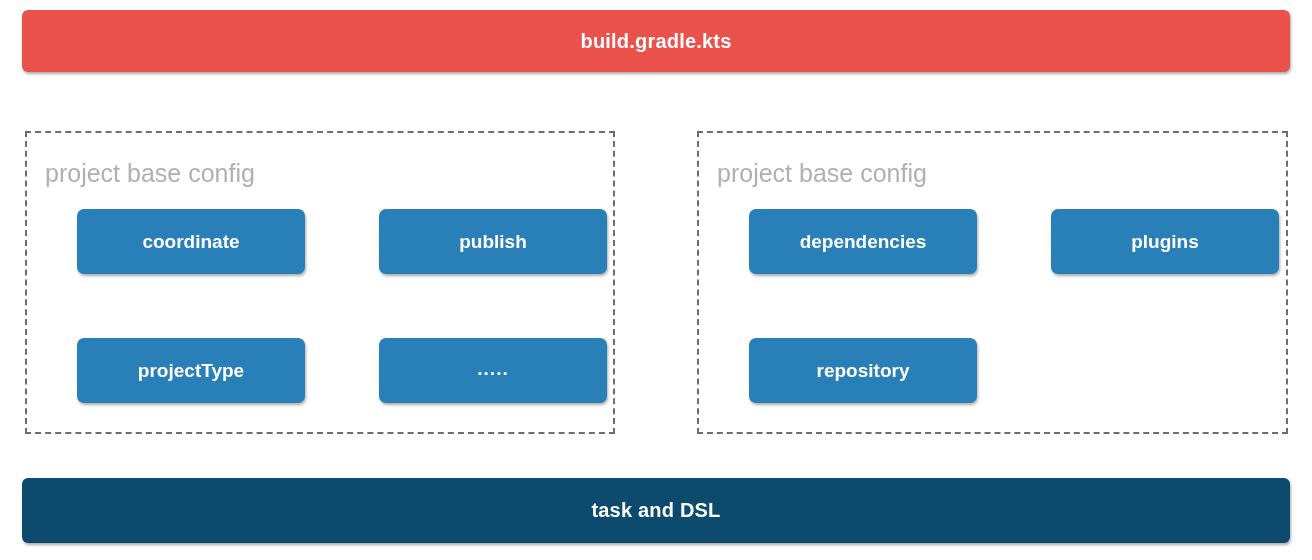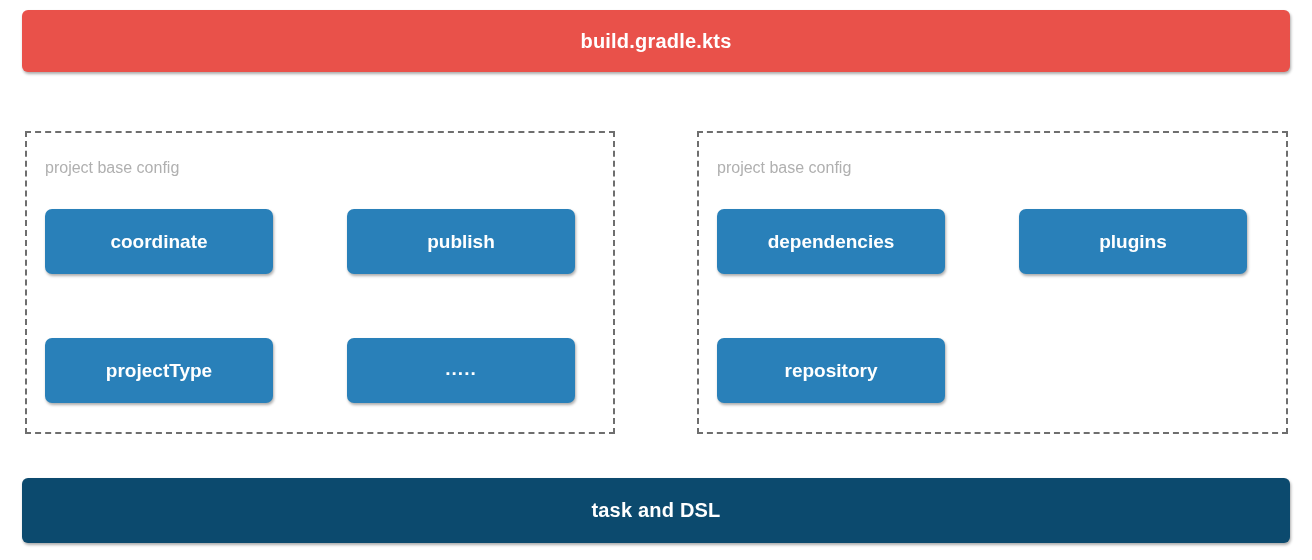--- a/index.html
+++ b/index.html
@@ -64,40 +64,41 @@
   .group-right {
     left: 697px;
     width: 591px;
   }
 
   .group-label {
     position: absolute;
     top: 26px;
     left: 18px;
     color: #b0b0b0;
-    font-size: 16px;
+    font-size: 25px;
     font-weight: normal;
     white-space: nowrap;
   }
 
   
   .item-box {
     position: absolute;
     width: 228px;
     height: 65px;
     background: #2980b9;
     border-radius: 7px;
     display: flex;
     align-items: center;
     justify-content: center;
     color: #ffffff;
     font-size: 19px;
     font-weight: bold;
     box-sizing: border-box;
     box-shadow: 1px 2px 3px rgba(0,0,0,0.33);
+    margin-left: 32px;
   }
   
   .col-1 { left: 18px; }
   .col-2 { left: 320px; }
   
   .row-1 { top: 76px; }
   .row-2 { top: 205px; }
 
   
   .dots-label {

